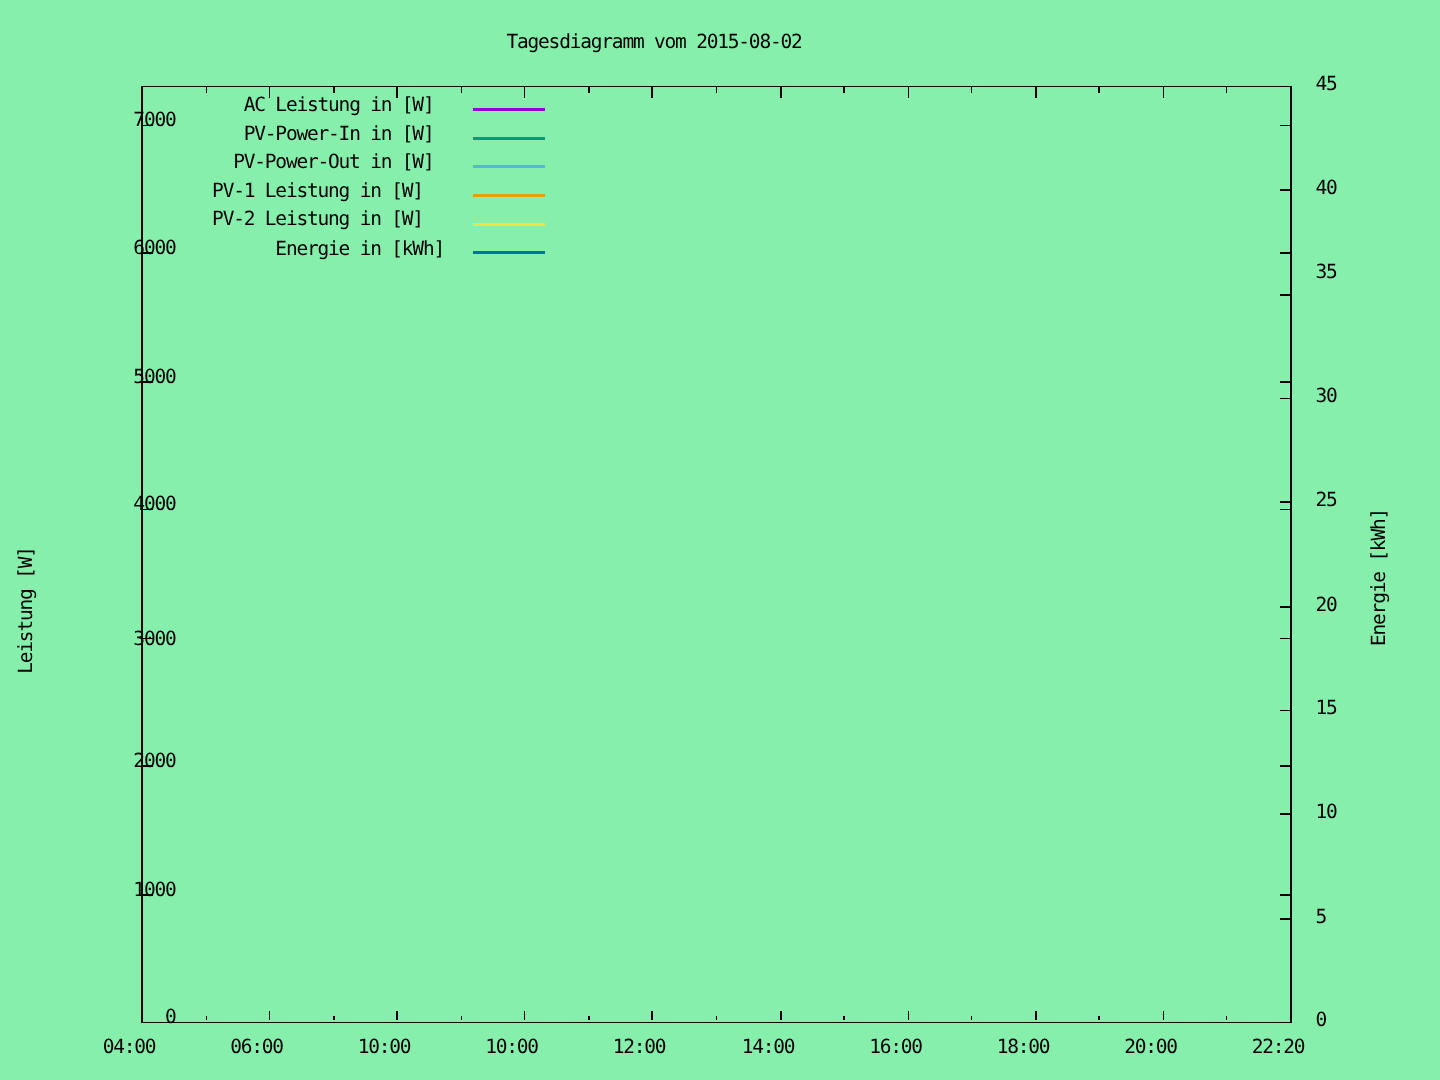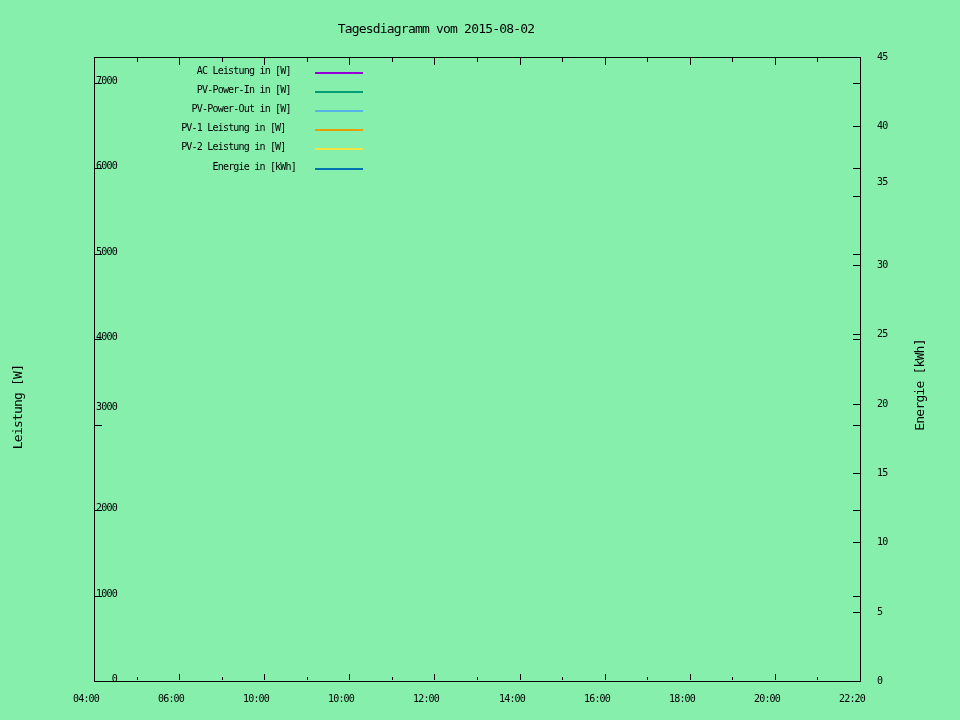--- a/index.html
+++ b/index.html
@@ -11,21 +11,21 @@
     position:absolute;top:22px;left:436px;transform:translateX(-50%);
     font-size:13px;line-height:14px;letter-spacing:-0.8px;white-space:nowrap;
   }
   .axis-title{
     position:absolute;font-size:13px;line-height:14px;letter-spacing:-0.8px;white-space:nowrap;
   }
   .axis-title.left{left:18px;top:407px;transform:translate(-50%,-50%) rotate(-90deg);}
   .axis-title.right{left:920px;top:385px;transform:translate(-50%,-50%) rotate(-90deg);}
   #plot-svg{position:absolute;left:0;top:0;}
   .tick-label{
-    position:absolute;font-size:10px;line-height:14px;letter-spacing:-0.8px;white-space:pre;
+    position:absolute;font-size:13px;line-height:14px;letter-spacing:-0.8px;white-space:pre;
   }
 </style>
 </head>
 <body>
 
 <div class="canvas">
   <div class="chart-title">Tagesdiagramm vom 2015-08-02</div>
   <div class="axis-title left">Leistung [W]</div>
   <div class="axis-title right">Energie [kWh]</div>
   <svg id="plot-svg" width="960" height="720" shape-rendering="crispEdges">
@@ -98,21 +98,21 @@
       <line x1="315" y1="92.1" x2="363" y2="92.1" stroke="#009E73" stroke-width="2"></line>
       <line x1="315" y1="111.2" x2="363" y2="111.2" stroke="#56B4E9" stroke-width="2"></line>
       <line x1="315" y1="130.3" x2="363" y2="130.3" stroke="#E69F00" stroke-width="2"></line>
       <line x1="315" y1="149.4" x2="363" y2="149.4" stroke="#F0E442" stroke-width="2"></line>
       <line x1="315" y1="168.5" x2="363" y2="168.5" stroke="#0072B2" stroke-width="2"></line>
     </svg>
   <div id="labels-layer">
       <div class="tick-label" style="right: 882px; top: 672px;">0</div>
       <div class="tick-label" style="right: 882px; top: 587px;">1000</div>
       <div class="tick-label" style="right: 882px; top: 501px;">2000</div>
-      <div class="tick-label" style="right: 882px; top: 400px;">3000</div>
+      <div class="tick-label" style="right: 882px; top: 420px;">3000</div>
       <div class="tick-label" style="right: 882px; top: 330px;">4000</div>
       <div class="tick-label" style="right: 882px; top: 245px;">5000</div>
       <div class="tick-label" style="right: 882px; top: 159px;">6000</div>
       <div class="tick-label" style="right: 882px; top: 74px;">7000</div>
       <div class="tick-label" style="left: 877px; top: 674px;">0</div>
       <div class="tick-label" style="left: 877px; top: 605px;">5</div>
       <div class="tick-label" style="left: 877px; top: 535px;">10</div>
       <div class="tick-label" style="left: 877px; top: 466px;">15</div>
       <div class="tick-label" style="left: 877px; top: 397px;">20</div>
       <div class="tick-label" style="left: 877px; top: 327px; text-align: center;">25</div>

